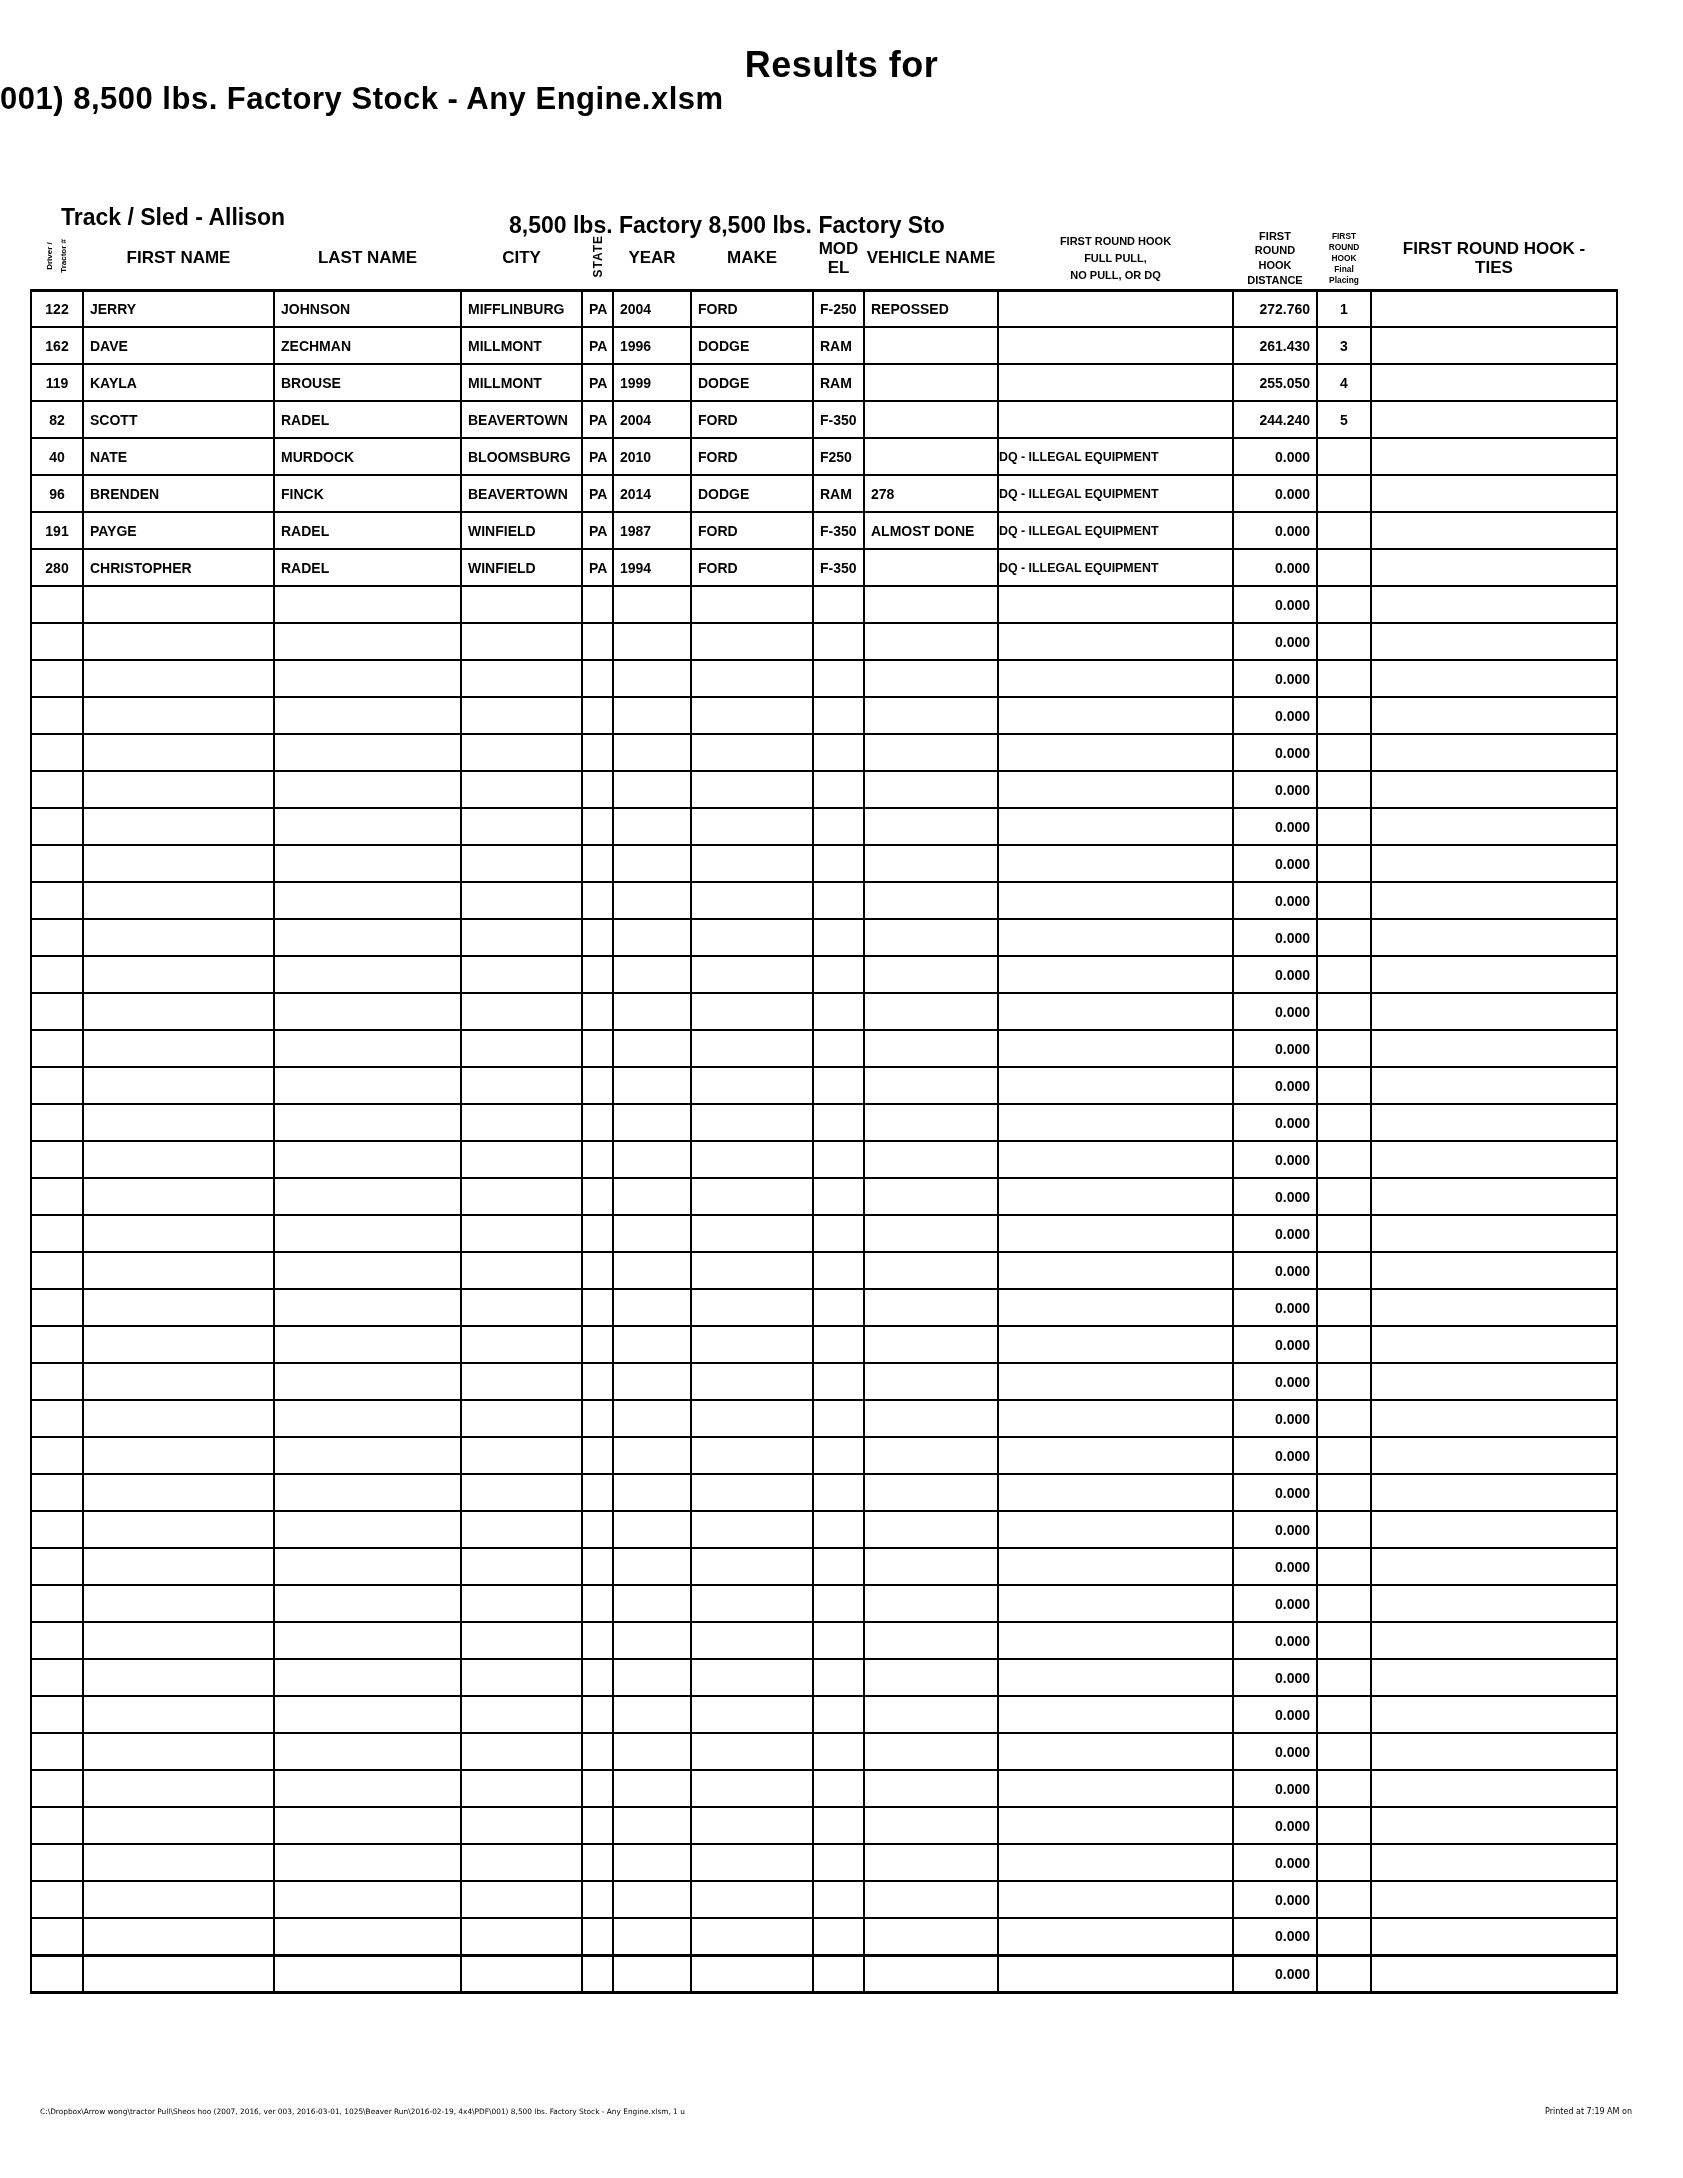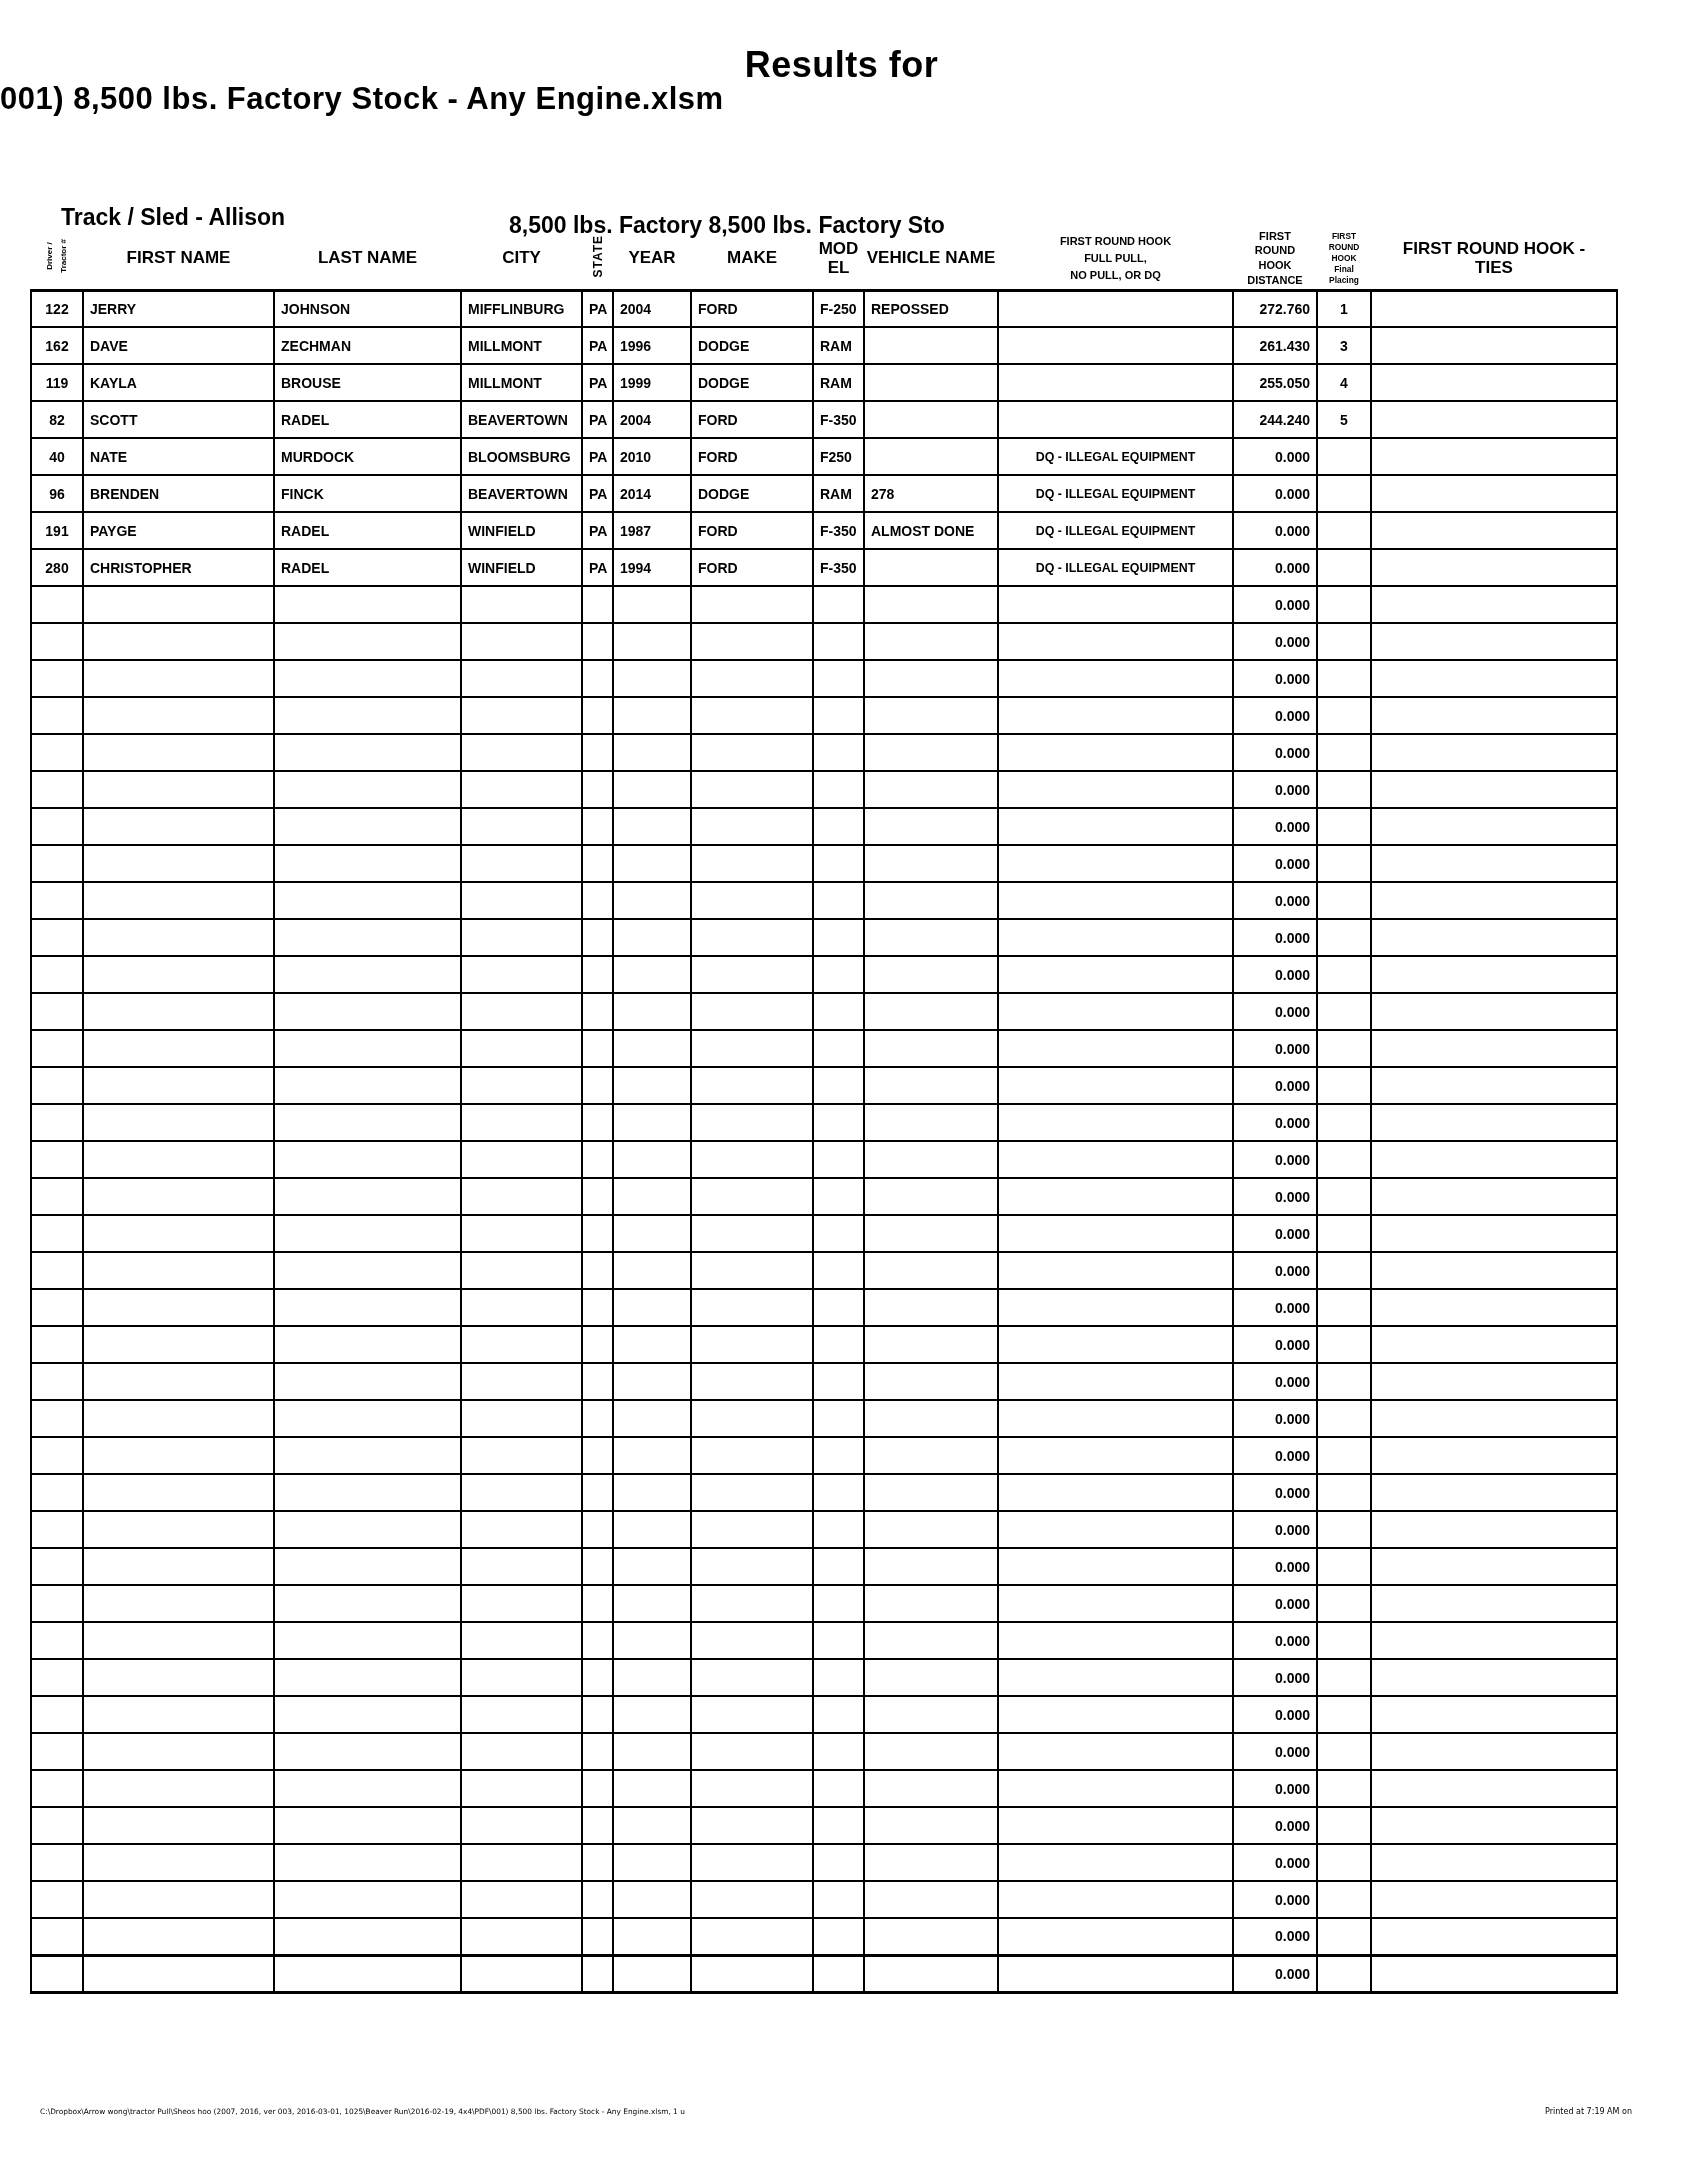--- a/index.html
+++ b/index.html
@@ -45,21 +45,21 @@
   }
   th.col-driver .rot-text{font-size:8px;line-height:1.8;}
   th.col-state .rot-text{font-size:12px;letter-spacing:1px;}
 
   tbody tr{height:37px;}
   td{
     border:2px solid #000;padding:0 0 0 6px;font-size:14px;font-weight:bold;
     white-space:nowrap;overflow:hidden;vertical-align:middle;text-align:left;
   }
   td.col-driver{text-align:center;padding:0;}
-  td.col-fullpull{text-align:center;padding:0;font-size:12.4px;}
+  td.col-fullpull{padding:0;font-size:12.4px;}
   td.col-distance{text-align:right;padding:0 6px 0 0;border-radius:11px;}
   td.col-placing{text-align:center;padding:0;}
   tbody tr.page-break-row td{border-top:3px solid #000;}
   tbody tr:last-child td{border-bottom:3px solid #000;}
 
   .footer{position:absolute;top:2107px;left:0;width:100%;height:14px;font-weight:normal;}
   .f-left{position:absolute;left:40px;top:0;font-size:7.4px;white-space:nowrap;
     font-family:"DejaVu Sans",sans-serif;color:#000;}
   .f-right{position:absolute;right:51px;top:0;font-size:8px;white-space:nowrap;
     font-family:"DejaVu Sans",sans-serif;color:#000;}

